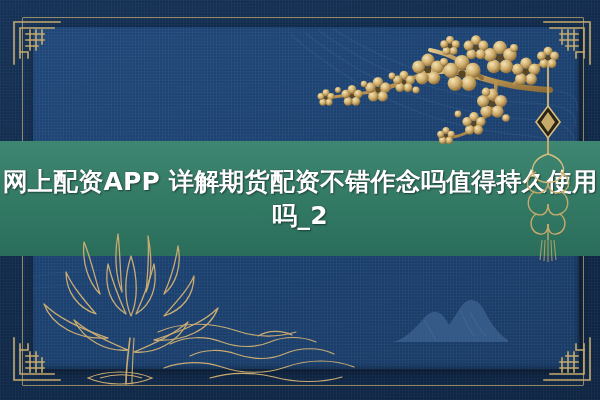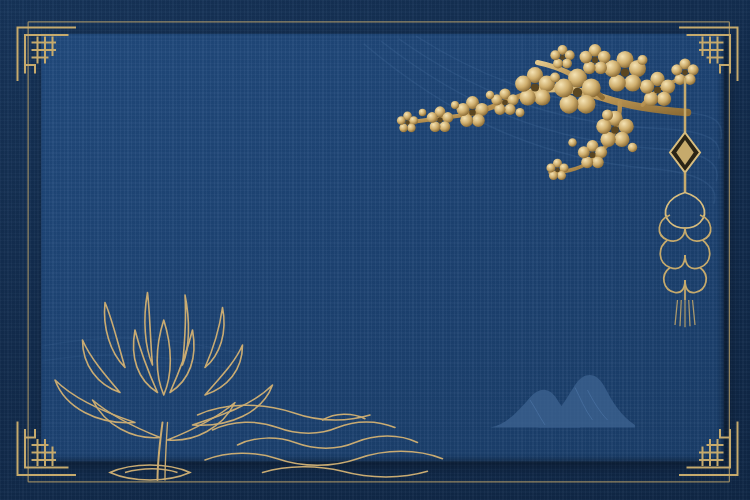--- a/index.html
+++ b/index.html
@@ -423,14 +423,19 @@
         <path d="M40 52 C 52 48, 60 34, 70 18 C 78 6, 88 8, 94 20 C 100 32, 108 44, 118 50 L 118 52 Z"></path>
       </g>
       <g fill="none" stroke="#4d76a8" stroke-width="0.8" opacity="0.6">
         <path d="M70 20 C 74 28, 78 38, 84 46"></path>
         <path d="M80 22 C 84 30, 90 40, 96 46"></path>
         <path d="M34 30 C 38 36, 42 44, 46 50"></path>
       </g>
     </svg>
   </div>
 
+  <div class="title-band">
+    <h1 class="title-text">
+      <span>网上配资APP 详解期货配资不错作念吗值得持久使</span><span>用吗_2</span>
+    </h1>
+  </div>
 
 </div>
 
 </body></html>

